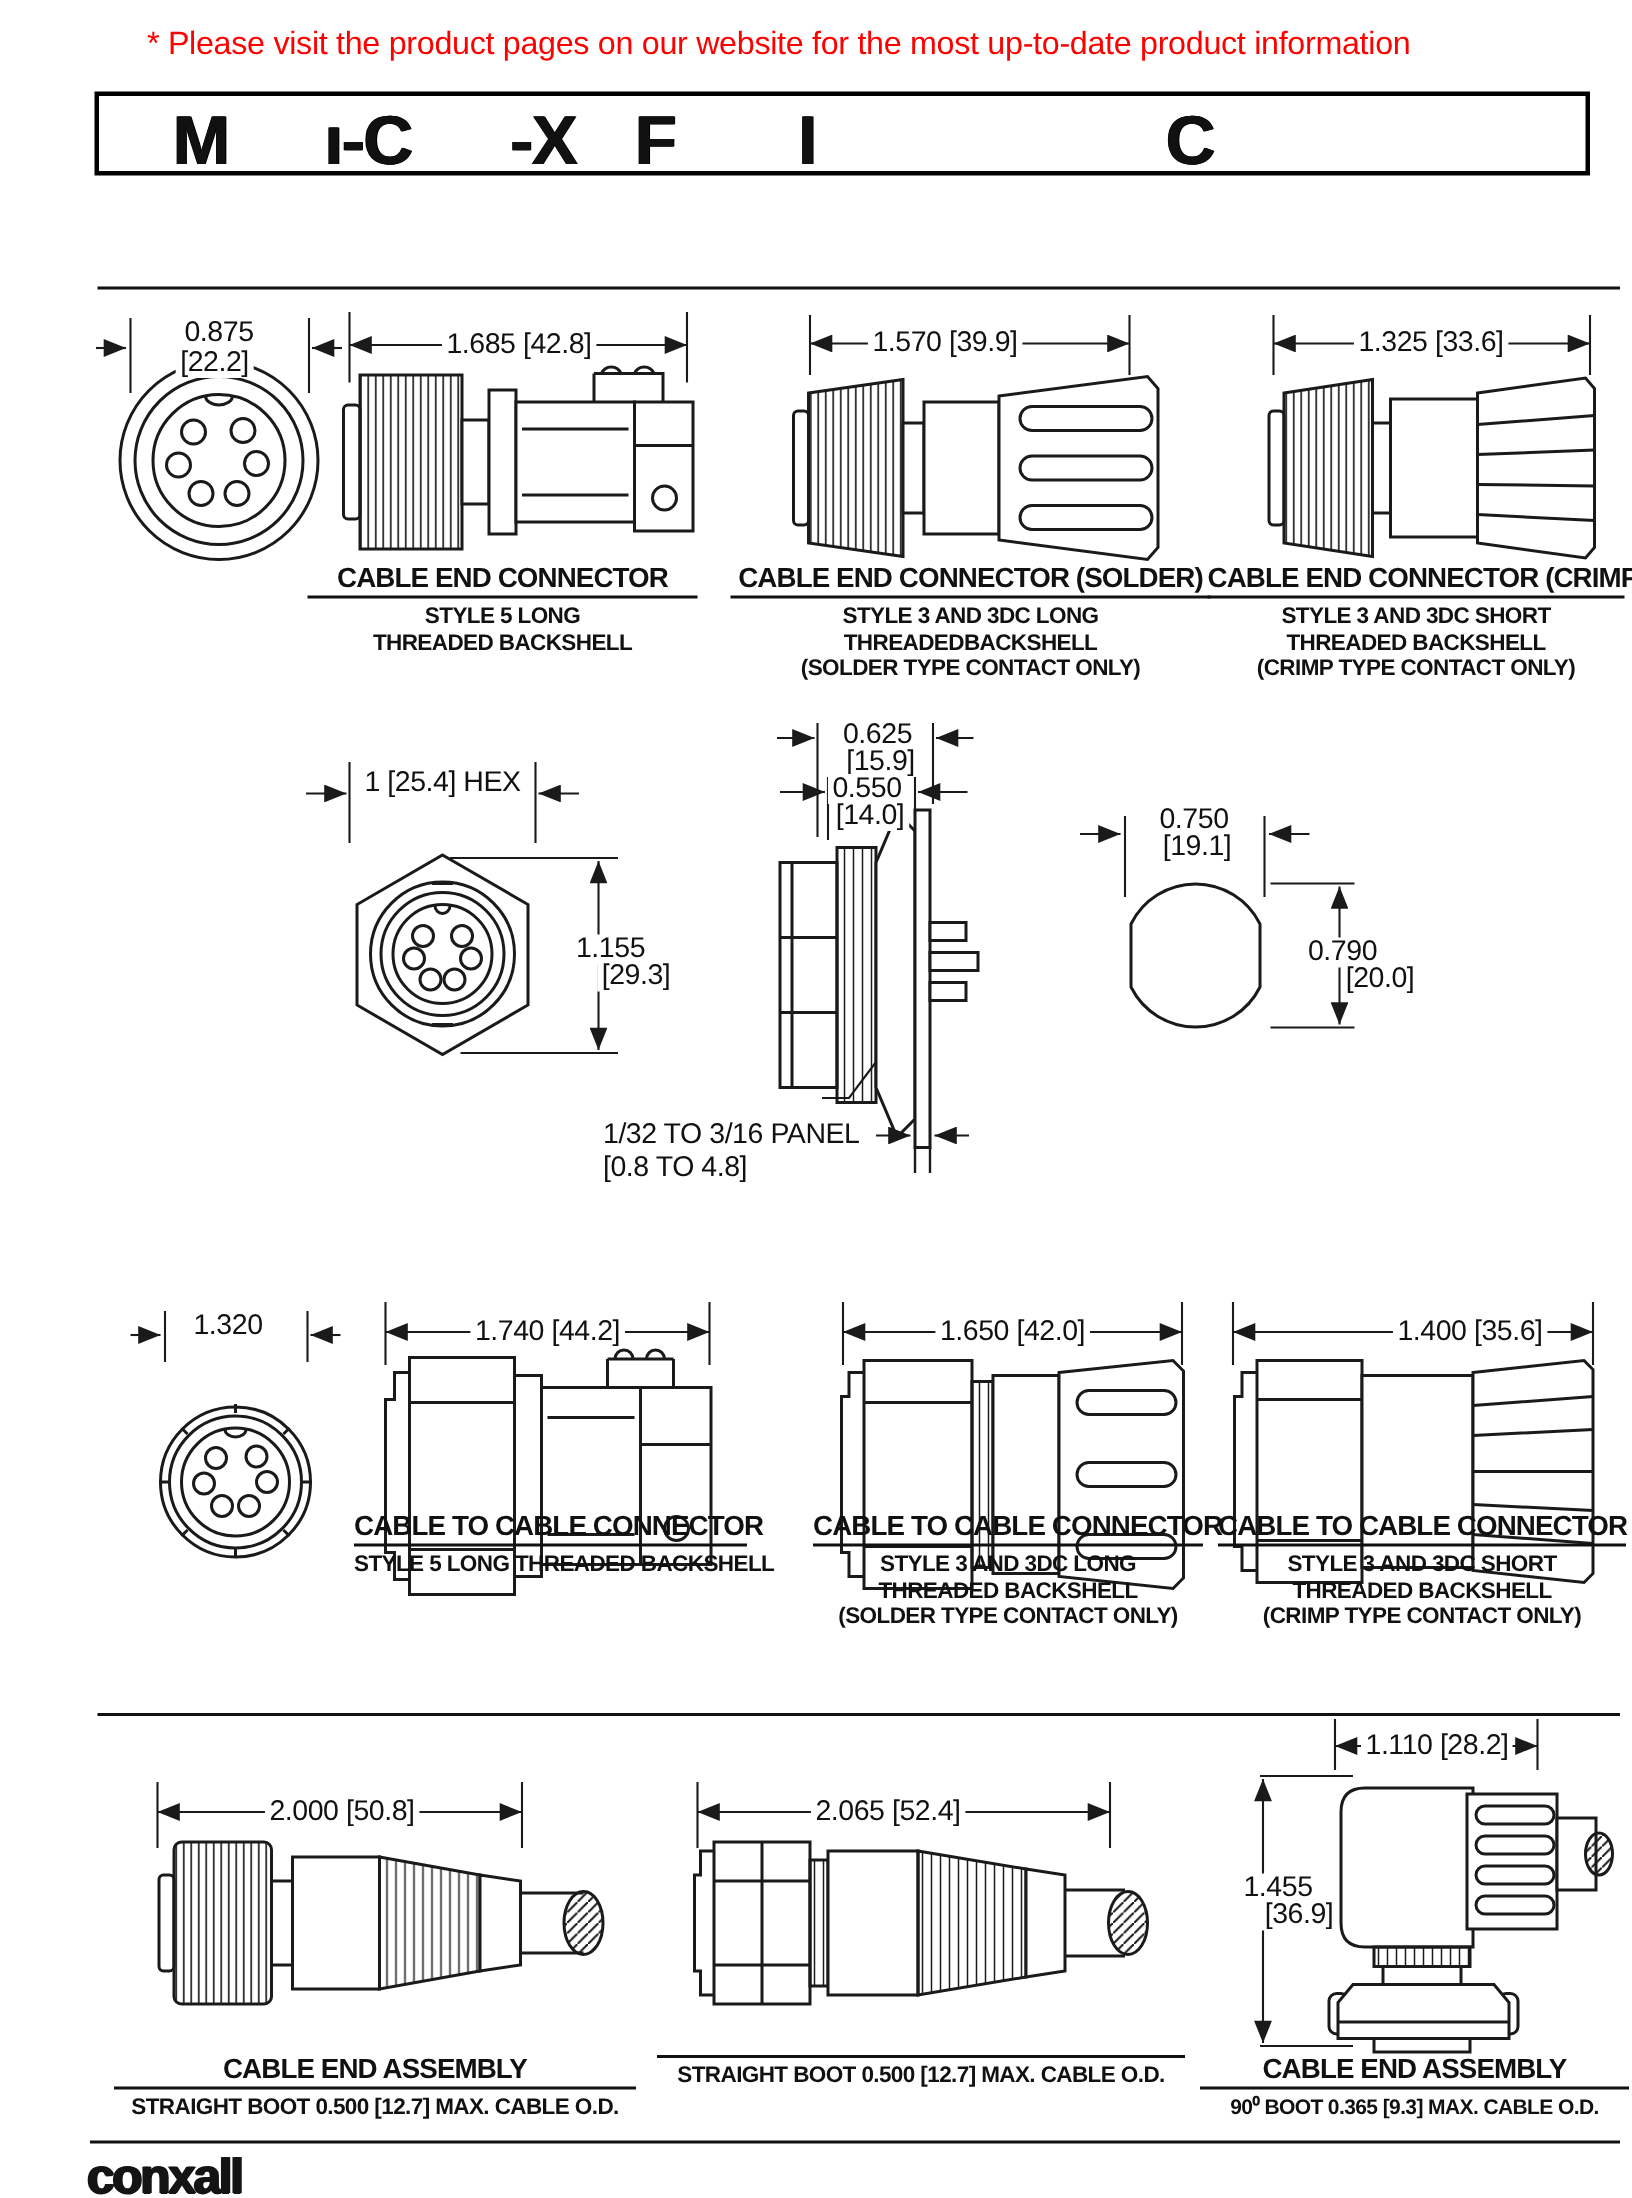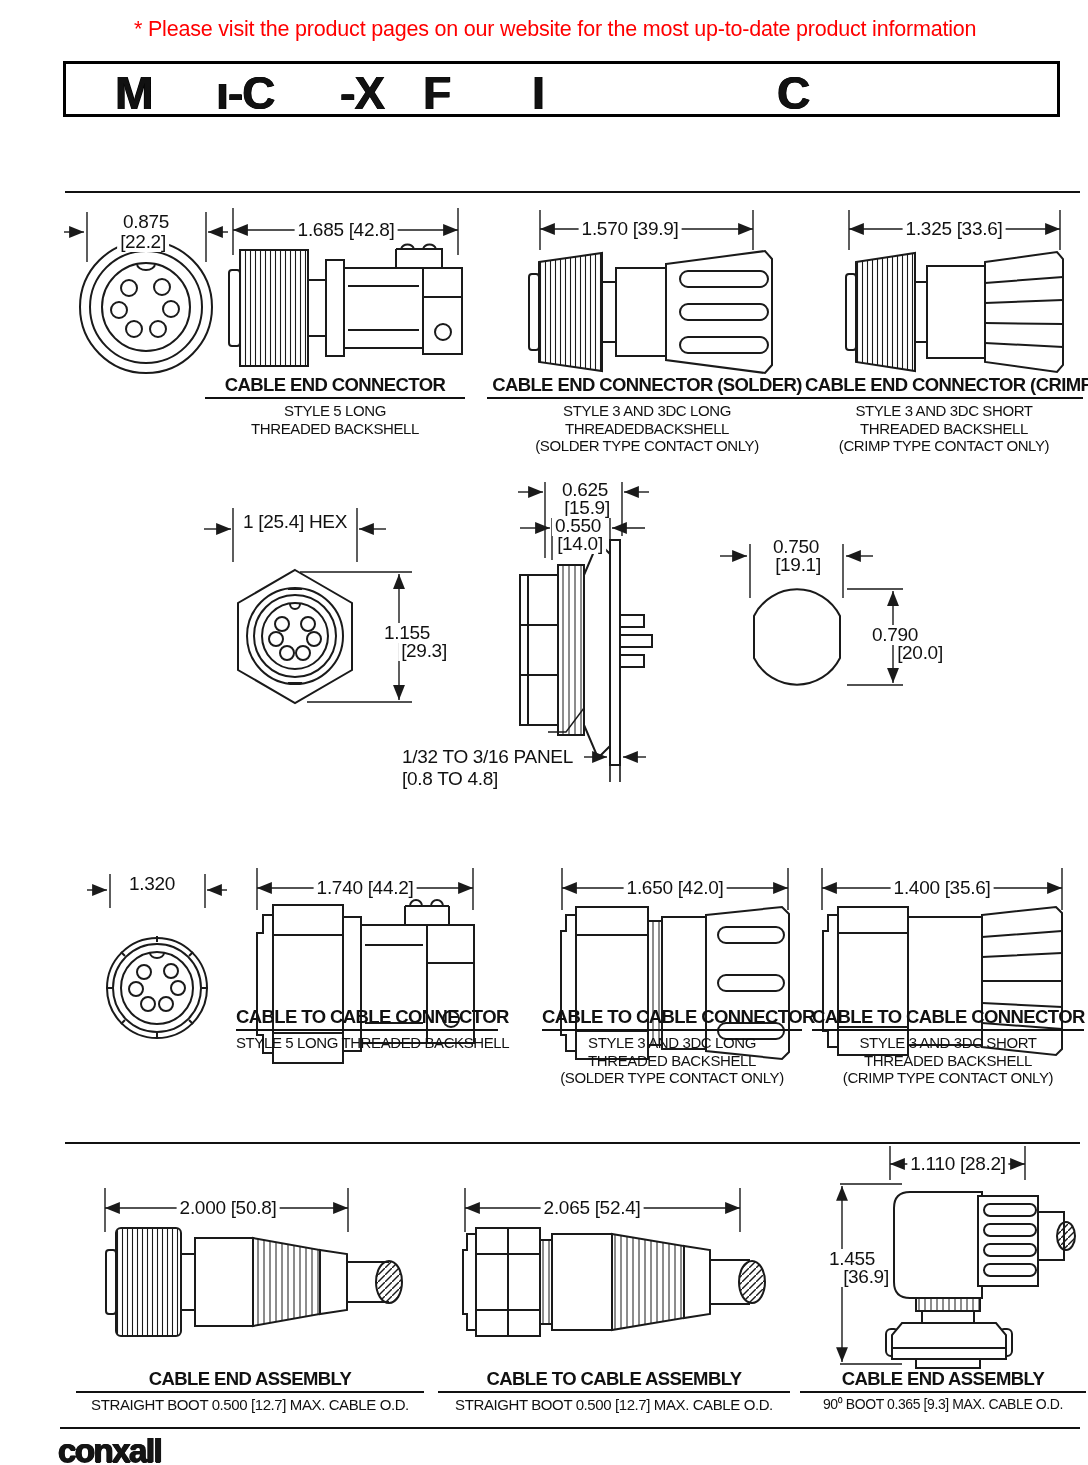--- a/index.html
+++ b/index.html
@@ -1,33 +1,33 @@
 <!DOCTYPE html>
 <html><head>
 <meta charset="utf-8">
 <style>
   html,body{margin:0;padding:0;background:#fff;}
   #page{position:relative;width:1088px;height:1465px;background:#fff;overflow:hidden;
         font-family:"Liberation Sans",sans-serif;color:#111;}
   svg.art{position:absolute;left:0;top:0;}
   .notice{position:absolute;left:98px;top:17px;font-size:21.5px;color:#ff0000;white-space:nowrap;
-          letter-spacing:-0.2px;margin-left:36px;}
+          letter-spacing:-0.2px;}
   .pnbox{position:absolute;left:63px;top:61px;width:991px;height:50px;border:3px solid #000;background:#fff;}
   .pnseg{position:absolute;top:2px;font-size:46px;font-weight:bold;letter-spacing:-1px;
          text-shadow:0.7px 0 0 #000,-0.4px 0 0 #000;}
   .dlab{position:absolute;transform:translate(-50%,-50%);font-size:19px;white-space:nowrap;
         background:#fff;padding:0 3px;letter-spacing:-0.3px;line-height:20px;}
   .note{position:absolute;transform:translateY(-50%);font-size:19px;white-space:nowrap;background:#fff;
         padding:0 2px;letter-spacing:-0.3px;}
   .blocknote{position:absolute;font-size:18.5px;line-height:18.5px;letter-spacing:-0.3px;}
   .blocknote div{margin-bottom:0px;}
   .cap{position:absolute;text-align:center;}
   .cap-title{font-size:18.5px;font-weight:bold;letter-spacing:-0.6px;white-space:nowrap;line-height:21px;}
   .cap-rule{border-top:2px solid #111;margin:2px 0 3px 0;}
-  .cap-sub{font-size:15px;font-weight:normal;letter-spacing:-0.4px;white-space:nowrap;line-height:17.5px;}
+  .cap-sub{font-size:15px;font-weight:bold;letter-spacing:-0.4px;white-space:nowrap;line-height:17.5px;}
   .cap-sub.small{font-size:14px;}
   .logo{position:absolute;left:58px;top:1432px;font-size:33px;font-weight:bold;letter-spacing:-1.5px;
         color:#141414;text-shadow:0.8px 0 0 #141414,-0.8px 0 0 #141414,0 0.5px 0 #141414;}
 </style>
 </head>
 <body>
 
 <div id="page">
 
   <svg class="art" width="1088" height="1465" viewBox="0 0 1088 1465">
@@ -327,21 +327,21 @@
   <div class="note" style="left:400px;top:757px">1/32  TO 3/16  PANEL</div>
   <div class="note" style="left:400px;top:779px">[0.8 TO 4.8]</div>
   <div class="dlab" style="left:796px;top:547px">0.750</div>
   <div class="dlab" style="left:798px;top:565px">[19.1]</div>
   <div class="dlab" style="left:895px;top:635px">0.790</div>
   <div class="dlab" style="left:920px;top:653px">[20.0]</div>
 
   <div class="dlab" style="left:152px;top:884px">1.320</div>
   <div class="dlab" style="left:365px;top:888px">1.740 [44.2]</div>
   <div class="dlab" style="left:675px;top:888px">1.650 [42.0]</div>
-  <div class="dlab" style="left:942px;top:888px">1.400 [35.6]</div>
+  <div class="dlab" style="left:980px;top:888px">1.400 [35.6]</div>
 
   <div class="cap" style="left:236px;top:1006px;width:262px">
     <div class="cap-title">CABLE TO CABLE CONNECTOR</div>
     <div class="cap-rule"></div>
     <div class="cap-sub">STYLE 5 LONG THREADED BACKSHELL</div>
   </div>
   <div class="cap" style="left:542px;top:1006px;width:260px">
     <div class="cap-title">CABLE TO CABLE CONNECTOR</div>
     <div class="cap-rule"></div>
     <div class="cap-sub">STYLE 3 AND 3DC LONG</div>
@@ -361,21 +361,20 @@
   <div class="dlab" style="left:958px;top:1164px">1.110 [28.2]</div>
   <div class="dlab" style="left:852px;top:1259px">1.455</div>
   <div class="dlab" style="left:866px;top:1277px">[36.9]</div>
 
   <div class="cap" style="left:76px;top:1368px;width:348px">
     <div class="cap-title">CABLE END ASSEMBLY</div>
     <div class="cap-rule"></div>
     <div class="cap-sub">STRAIGHT BOOT 0.500 [12.7] MAX. CABLE O.D.</div>
   </div>
   <div class="cap" style="left:438px;top:1368px;width:352px">
-    <div class="cap-title">CABLE TO CABLE ASSEMBLY</div>
     <div class="cap-rule"></div>
     <div class="cap-sub">STRAIGHT BOOT 0.500 [12.7] MAX. CABLE O.D.</div>
   </div>
   <div class="cap" style="left:800px;top:1368px;width:286px">
     <div class="cap-title">CABLE END ASSEMBLY</div>
     <div class="cap-rule"></div>
     <div class="cap-sub small">90⁰  BOOT 0.365 [9.3] MAX. CABLE O.D.</div>
   </div>
 
   <div class="logo">conxall</div>

